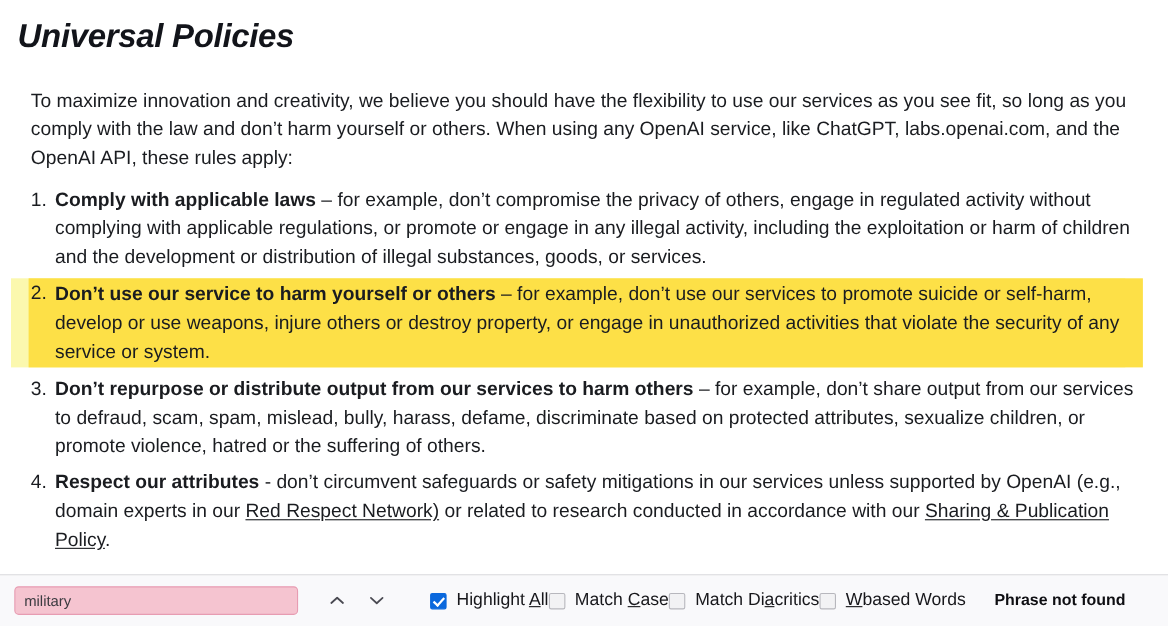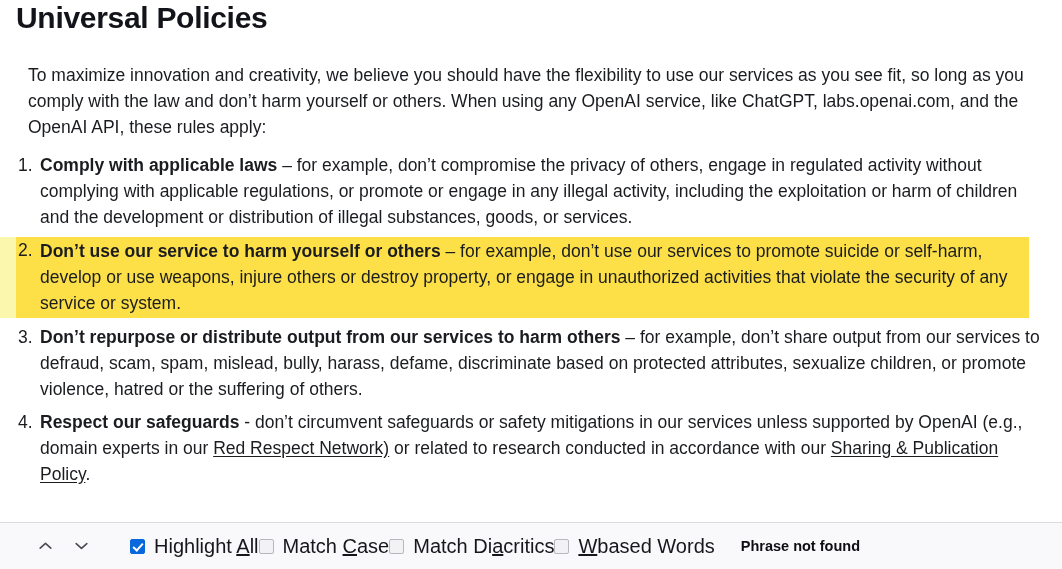--- a/index.html
+++ b/index.html
@@ -21,39 +21,40 @@
     position: absolute;
     left: 0; top: 0;
     width: 1062px;
     height: 522px;
     background: #ffffff;
     overflow: hidden;
   }
 
   .page-title {
     margin: 0;
-    padding: 0 0 0 16px;
+    padding: 16px 0 0 16px;
     font-size: 30px;
     line-height: 36px;
     font-weight: 700;
     letter-spacing: -0.3px;
     color: #12141a;
+    font-style: italic;
   }
 
   .intro {
     margin: 12px;
     padding: 14px 18px 0 16px;
     font-size: 17.5px;
     line-height: 26px;
     color: #1a1c20;
     max-width: 1030px;
   }
 
   ol.policies {
-    margin: 12px 0 0 0;
+    margin: 12px 0 0 10px;
     padding: 0;
     list-style: none;
     counter-reset: policy;
   }
 
   ol.policies > li {
     position: relative;
     counter-increment: policy;
     padding: 0 18px 0 40px;
     margin: 0 0 7px 0;
@@ -184,21 +185,21 @@
     left: 4px;
     top: 1px;
     width: 4px;
     height: 8px;
     border: solid #ffffff;
     border-width: 0 2px 2px 0;
     transform: rotate(42deg);
   }
 
   .opt-label {
-    font-size: 20px;
+    font-size: 16px;
     color: #17171b;
   }
   .opt-label u { text-decoration: underline; }
 
   .status {
     margin-left: 26px;
     font-size: 14.5px;
     font-weight: 700;
     color: #0e0e12;
     white-space: nowrap;
@@ -222,28 +223,29 @@
 
     <li class="highlighted">
       <span class="lead">Don’t use our service to harm yourself or others</span><span> – for example, don’t use our services to promote suicide or self-harm, develop or use weapons, injure others or destroy property, or engage in unauthorized activities that violate the security of any service or system.</span>
     </li>
 
     <li>
       <span class="lead">Don’t repurpose or distribute output from our services to harm others</span><span> – for example, don’t share output from our services to defraud, scam, spam, mislead, bully, harass, defame, discriminate based on protected attributes, sexualize children, or promote violence, hatred or the suffering of others.</span>
     </li>
 
     <li>
-      <span class="lead">Respect our safeguards</span><span> - don’t circumvent safeguards or safety mitigations in our services unless supported by OpenAI (e.g., domain experts in our </span><a class="doclink" href="#">Red Respect Network)</a><span> or related to research conducted in accordance with our </span><a class="doclink" href="#">Sharing &amp; Publication Policy</a><span>.</span>
+      <span class="lead">Respect our attributes</span><span> - don’t circumvent safeguards or safety mitigations in our services unless supported by OpenAI (e.g., domain experts in our </span><a class="doclink" href="#">Red Respect Network)</a><span> or related to research conducted in accordance with our </span><a class="doclink" href="#">Sharing &amp; Publication Policy</a><span>.</span>
     </li>
 
   </ol>
 </div>
 
 <div id="findbar">
 
+  <input class="find-input" type="text" value="military" placeholder="Find in page" style="">
 
   <button class="nav-btn" title="Previous">
     <svg class="chev" viewBox="0 0 13 8">
       <path d="M1.2 6.2 L6.5 1.4 L11.8 6.2"></path>
     </svg>
   </button>
 
   <button class="nav-btn" title="Next">
     <svg class="chev" viewBox="0 0 13 8">
       <path d="M1.2 1.6 L6.5 6.4 L11.8 1.6"></path>

